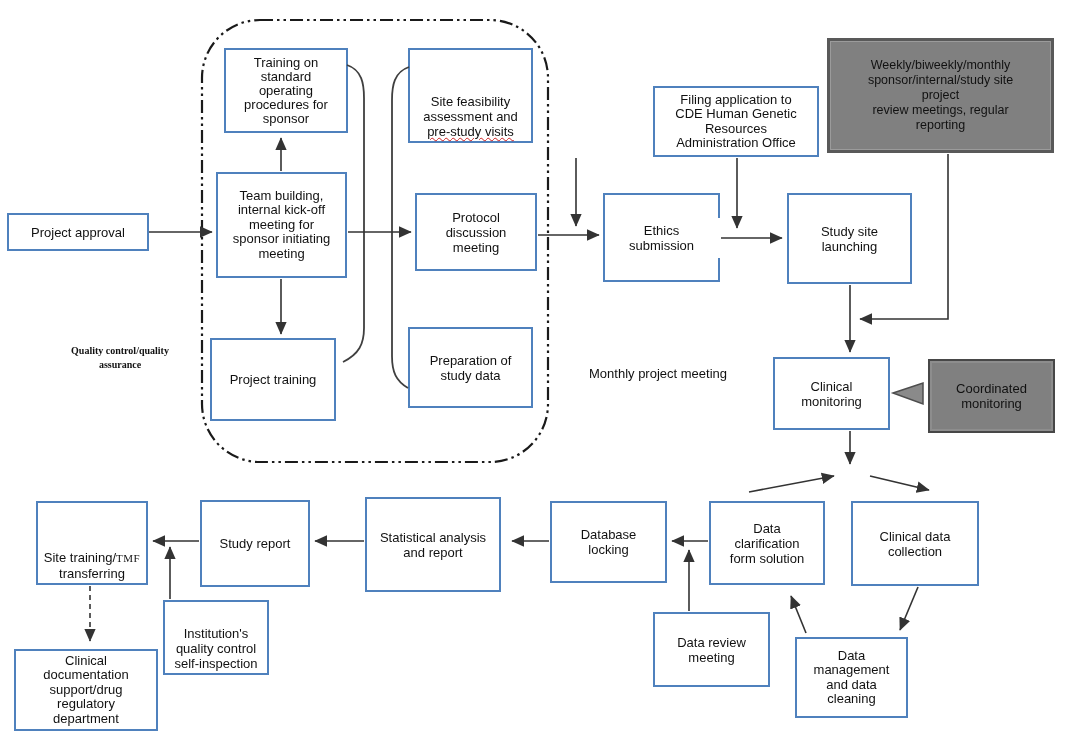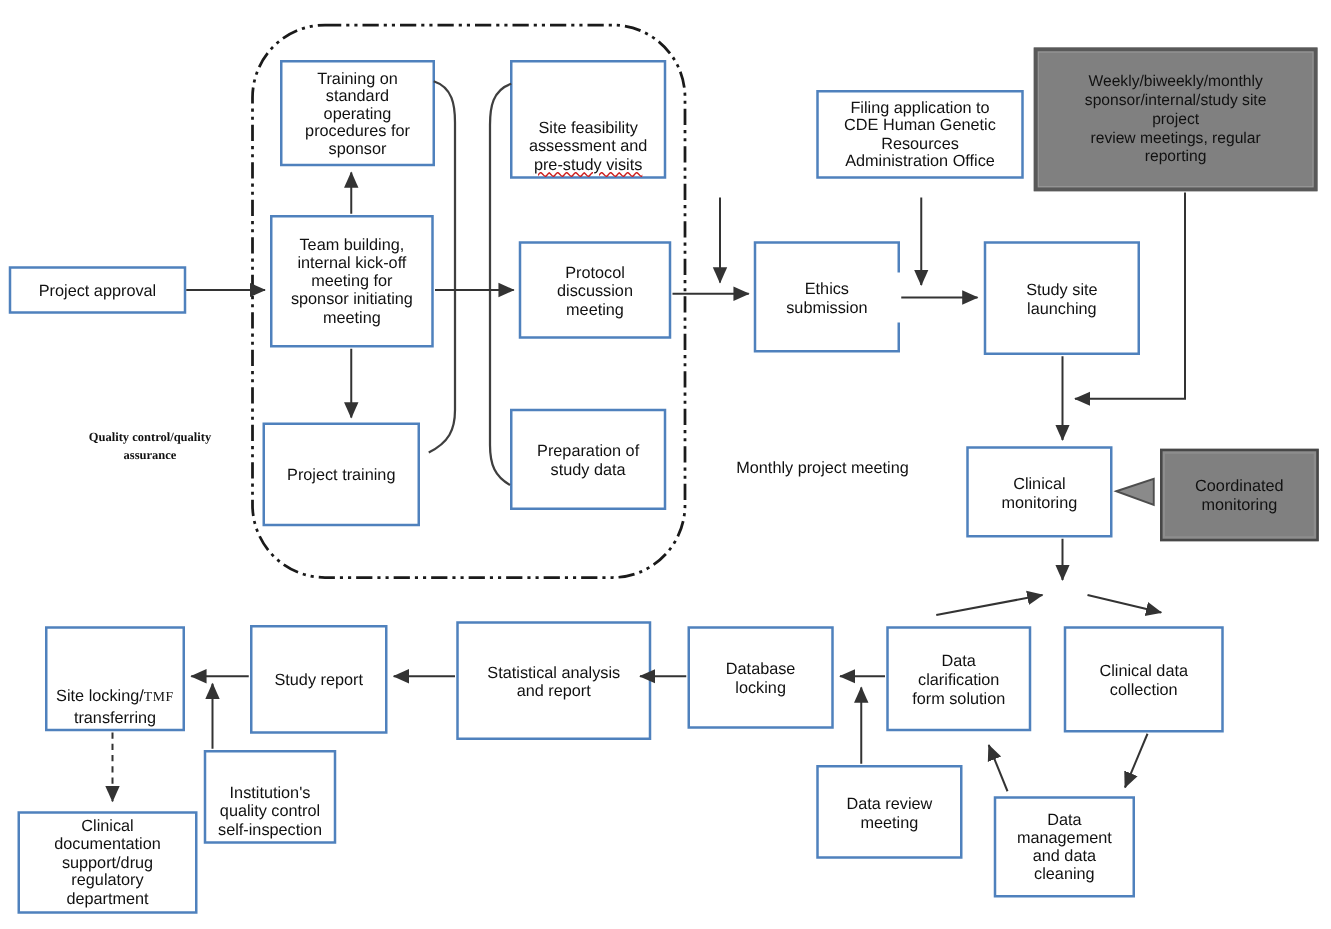--- a/index.html
+++ b/index.html
@@ -78,21 +78,21 @@
 discussion
 meeting</span>
     </div>
 
   <div class="node" style="left:408px;top:327px;width:125px;height:81px">
       <span class="lbl">Preparation of
 study data</span>
     </div>
 
 
-  <div class="node" style="left:653px;top:72px;width:166px;height:71px;line-height:14.5px;padding:18px">
+  <div class="node" style="left:653px;top:86px;width:166px;height:71px;line-height:14.5px;padding:18px">
       <span class="lbl">Filing application to
 CDE Human Genetic
 Resources
 Administration Office</span>
     </div>
 
   <div class="node gray" style="left:827px;top:38px;width:227px;height:115px;font-size:12.5px;line-height:15px;padding:18px">
       <span class="lbl">Weekly/biweekly/monthly
 sponsor/internal/study site project
 review meetings, regular reporting</span>
@@ -113,28 +113,28 @@
       <span class="lbl">Clinical
 monitoring</span>
     </div>
 
   <div class="node gray2" style="left:928px;top:359px;width:127px;height:74px">
       <span class="lbl">Coordinated
 monitoring</span>
     </div>
 
   <div class="node top" style="left:36px;top:501px;width:112px;height:84px">
-      <span class="lbl"><span>Site locking/</span><span class="tmf">TMF</span><br><span>transferring</span></span>
+      <span class="lbl"><span>Site training/</span><span class="tmf">TMF</span><br><span>transferring</span></span>
     </div>
 
   <div class="node" style="left:200px;top:500px;width:110px;height:87px">
       <span class="lbl">Study report</span>
     </div>
 
-  <div class="node" style="left:365px;top:497px;width:156px;height:95px">
+  <div class="node" style="left:365px;top:497px;width:136px;height:95px">
       <span class="lbl">Statistical analysis
 and report</span>
     </div>
 
   <div class="node" style="left:550px;top:501px;width:117px;height:82px">
       <span class="lbl">Database
 locking</span>
     </div>
 
   <div class="node" style="left:709px;top:501px;width:116px;height:84px">

